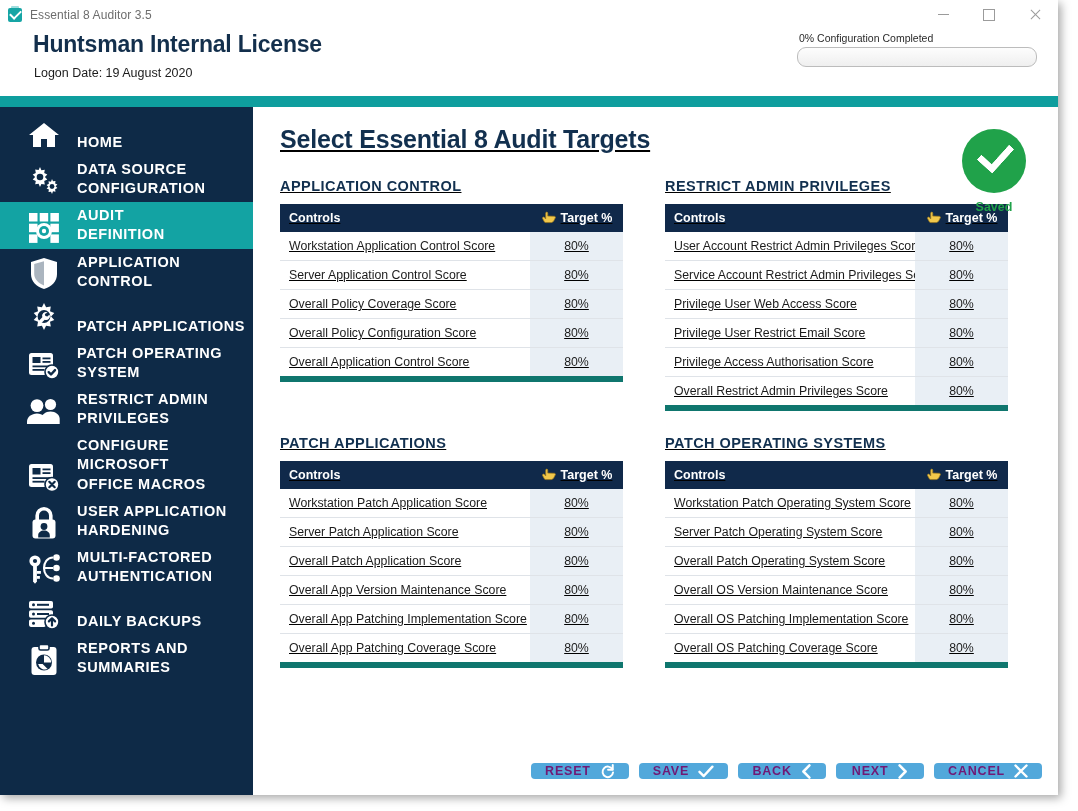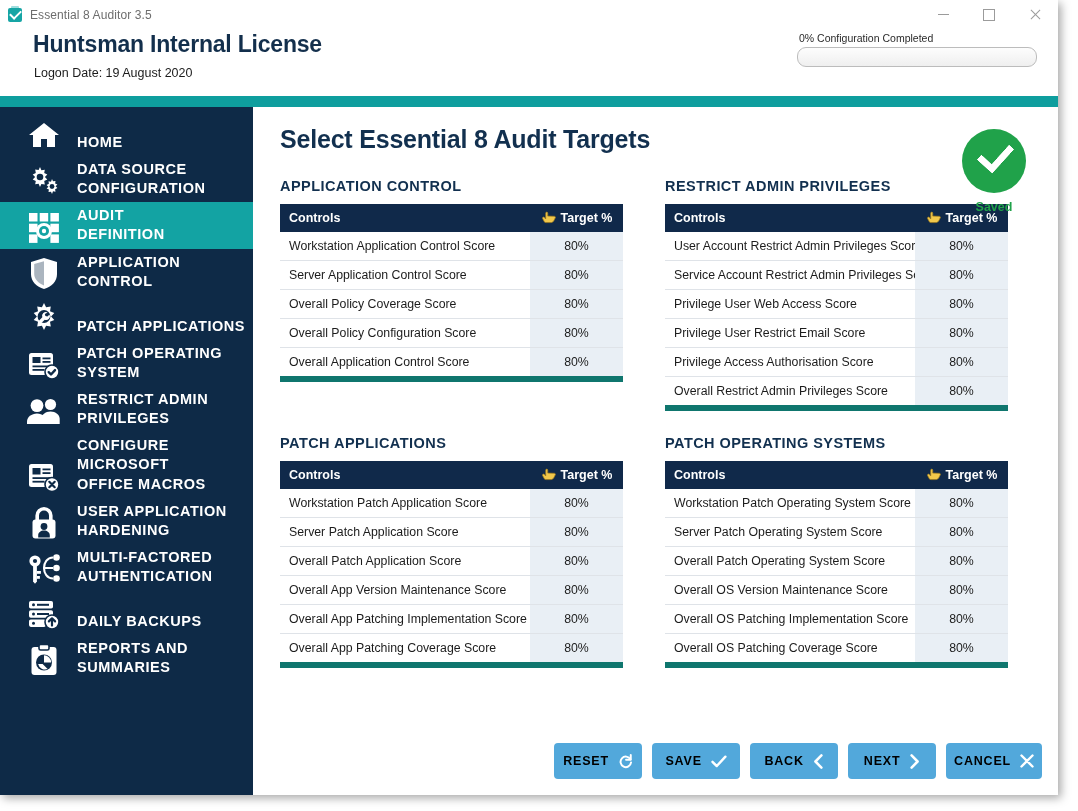--- a/index.html
+++ b/index.html
@@ -176,20 +176,21 @@
     white-space: pre-line;
   }
 
   
   .main {
     flex: 1 1 auto;
     background: #ffffff;
     position: relative;
     padding: 0 0 0 27px;
     box-sizing: border-box;
+    text-decoration: underline;
   }
   .page-title {
     font-size: 25px;
     font-weight: bold;
     color: #12304f;
     padding-top: 18px;
     letter-spacing: -0.2px;
   }
 
   .saved-block {
@@ -284,26 +285,26 @@
   
   .footer {
     position: absolute;
     right: 16px;
     bottom: 16px;
     display: flex;
     gap: 10px;
   }
   .btn {
     background: #52a8db;
-    color: #000000;
+    color: #701a75;
     border: none;
     border-radius: 4px;
-    height: 36px;
+    height: 16px;
     min-width: 88px;
-    padding: 0 8px;
+    padding: 0 14px;
     font-size: 12.5px;
     font-weight: bold;
     letter-spacing: .8px;
     display: flex;
     align-items: center;
     justify-content: center;
     gap: 9px;
     cursor: pointer;
     font-family: "Liberation Sans", sans-serif;
   }

